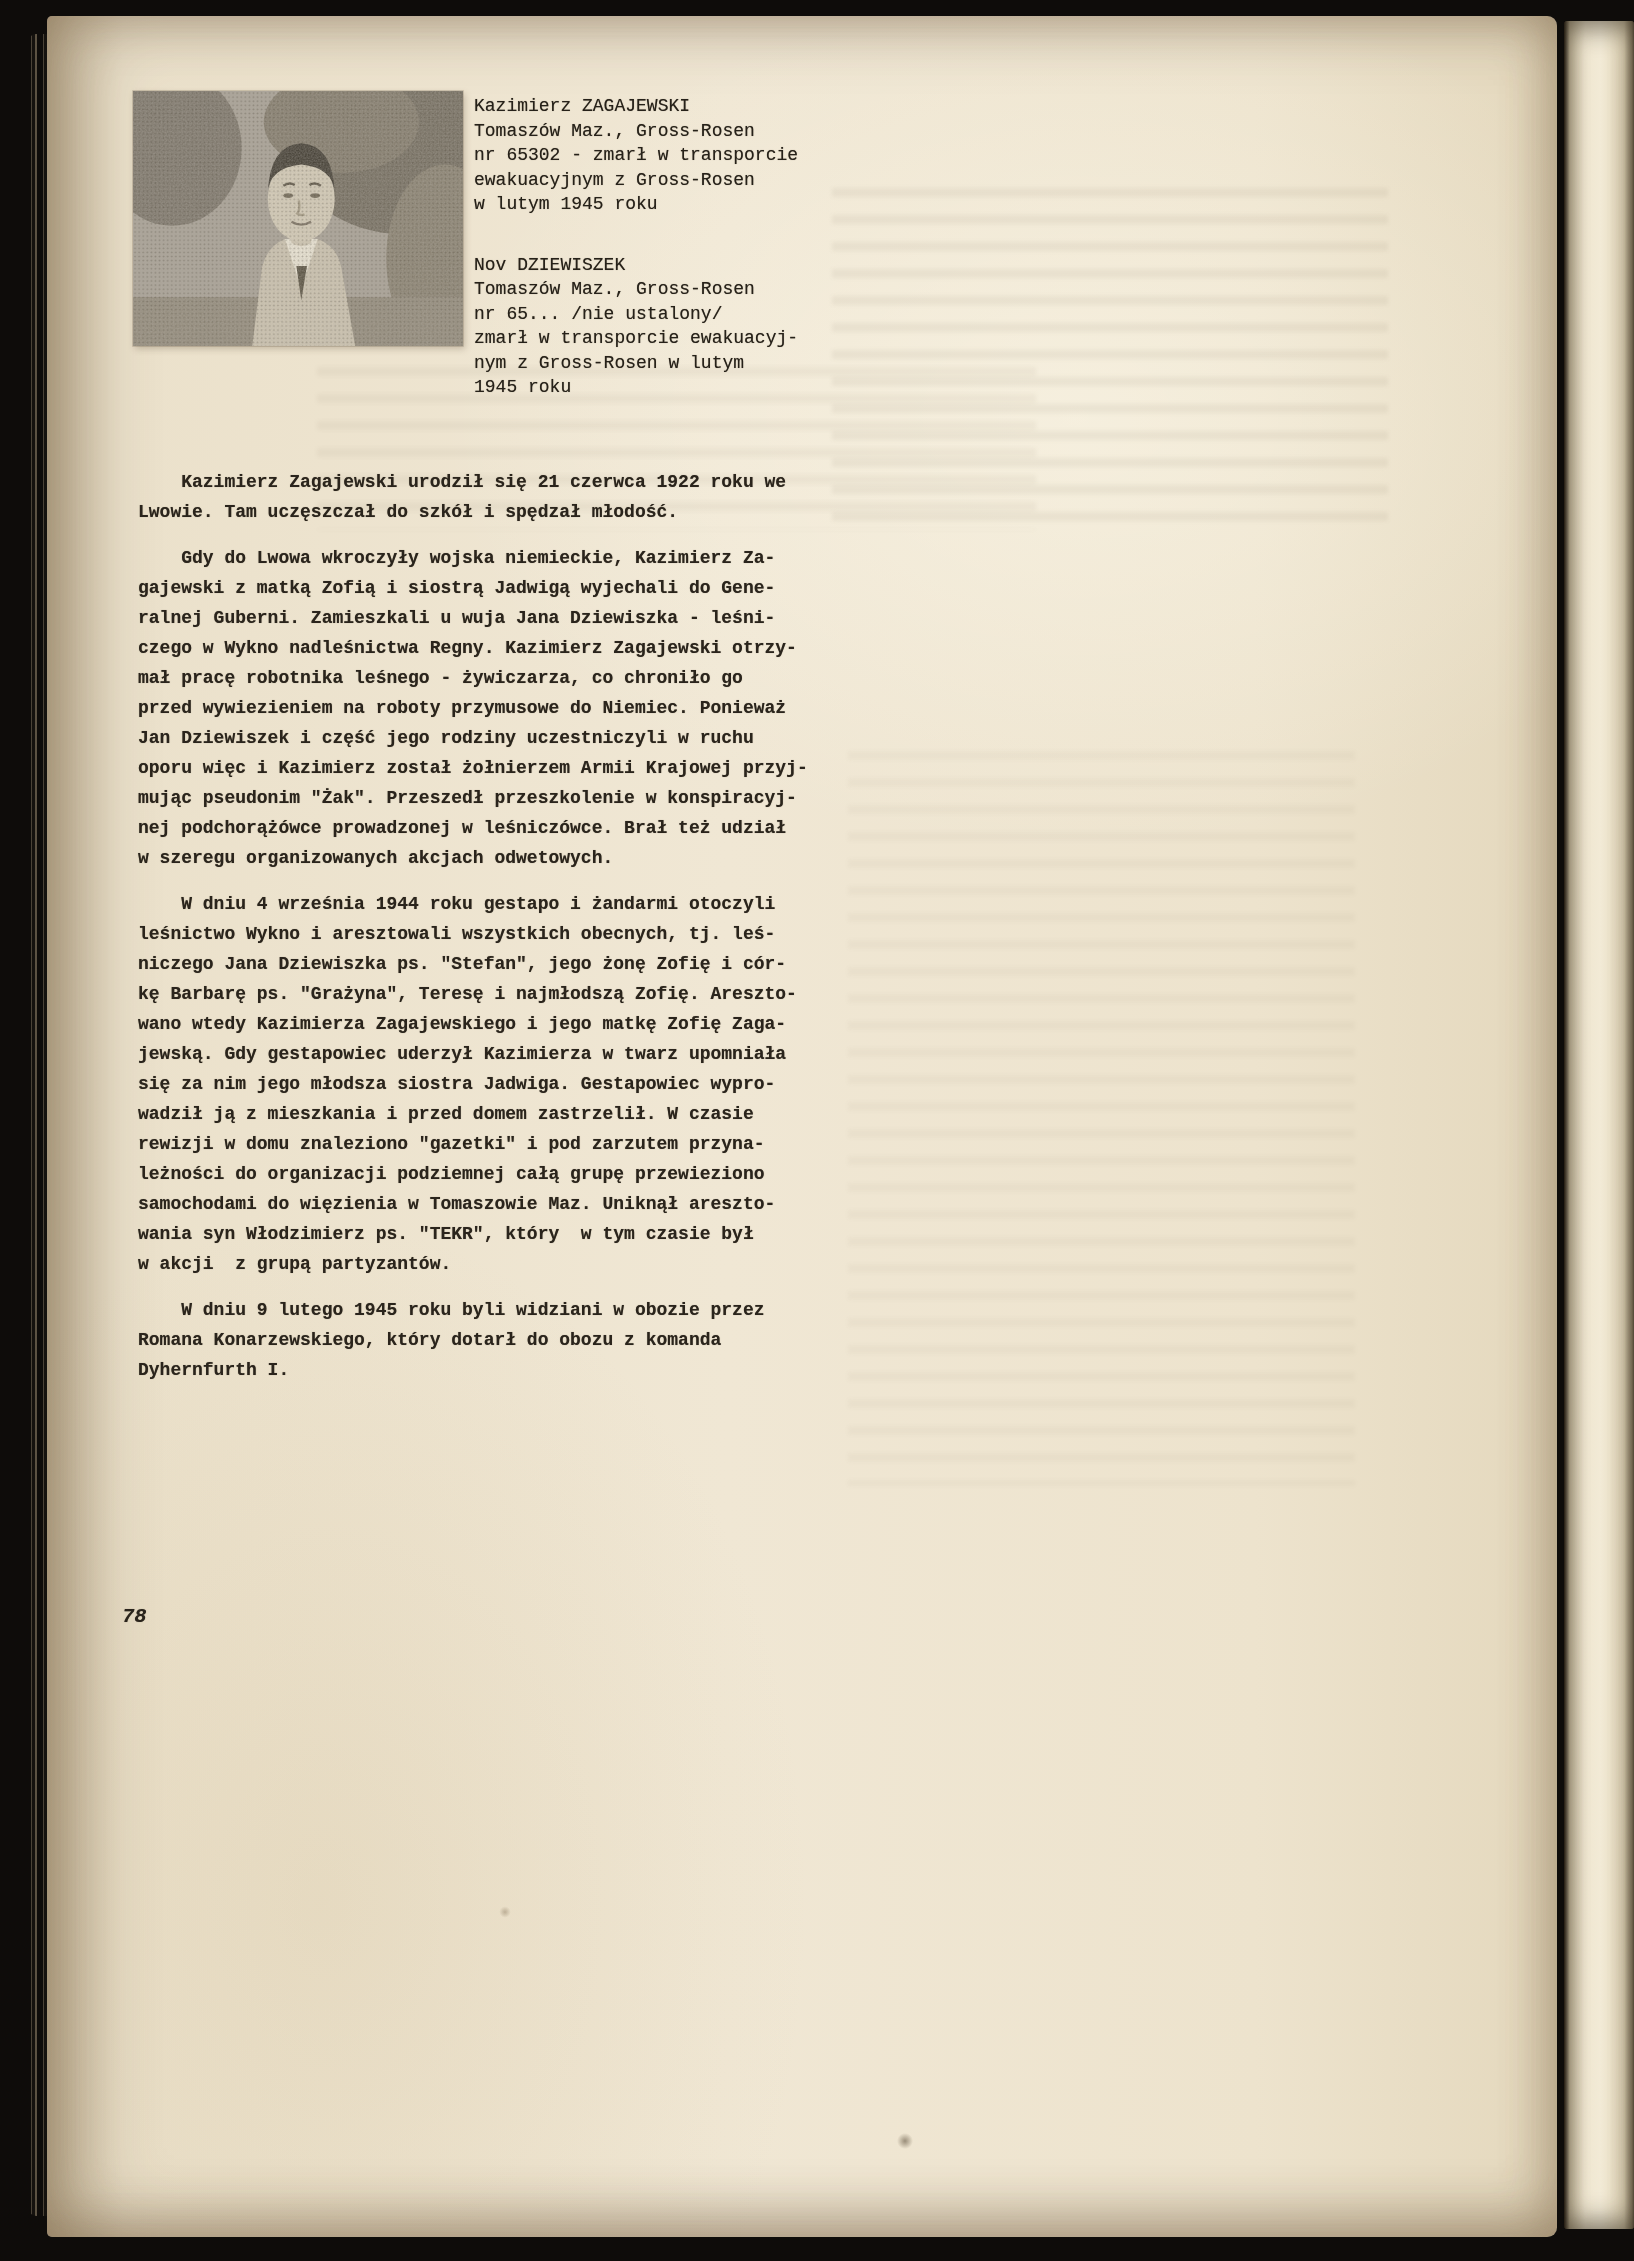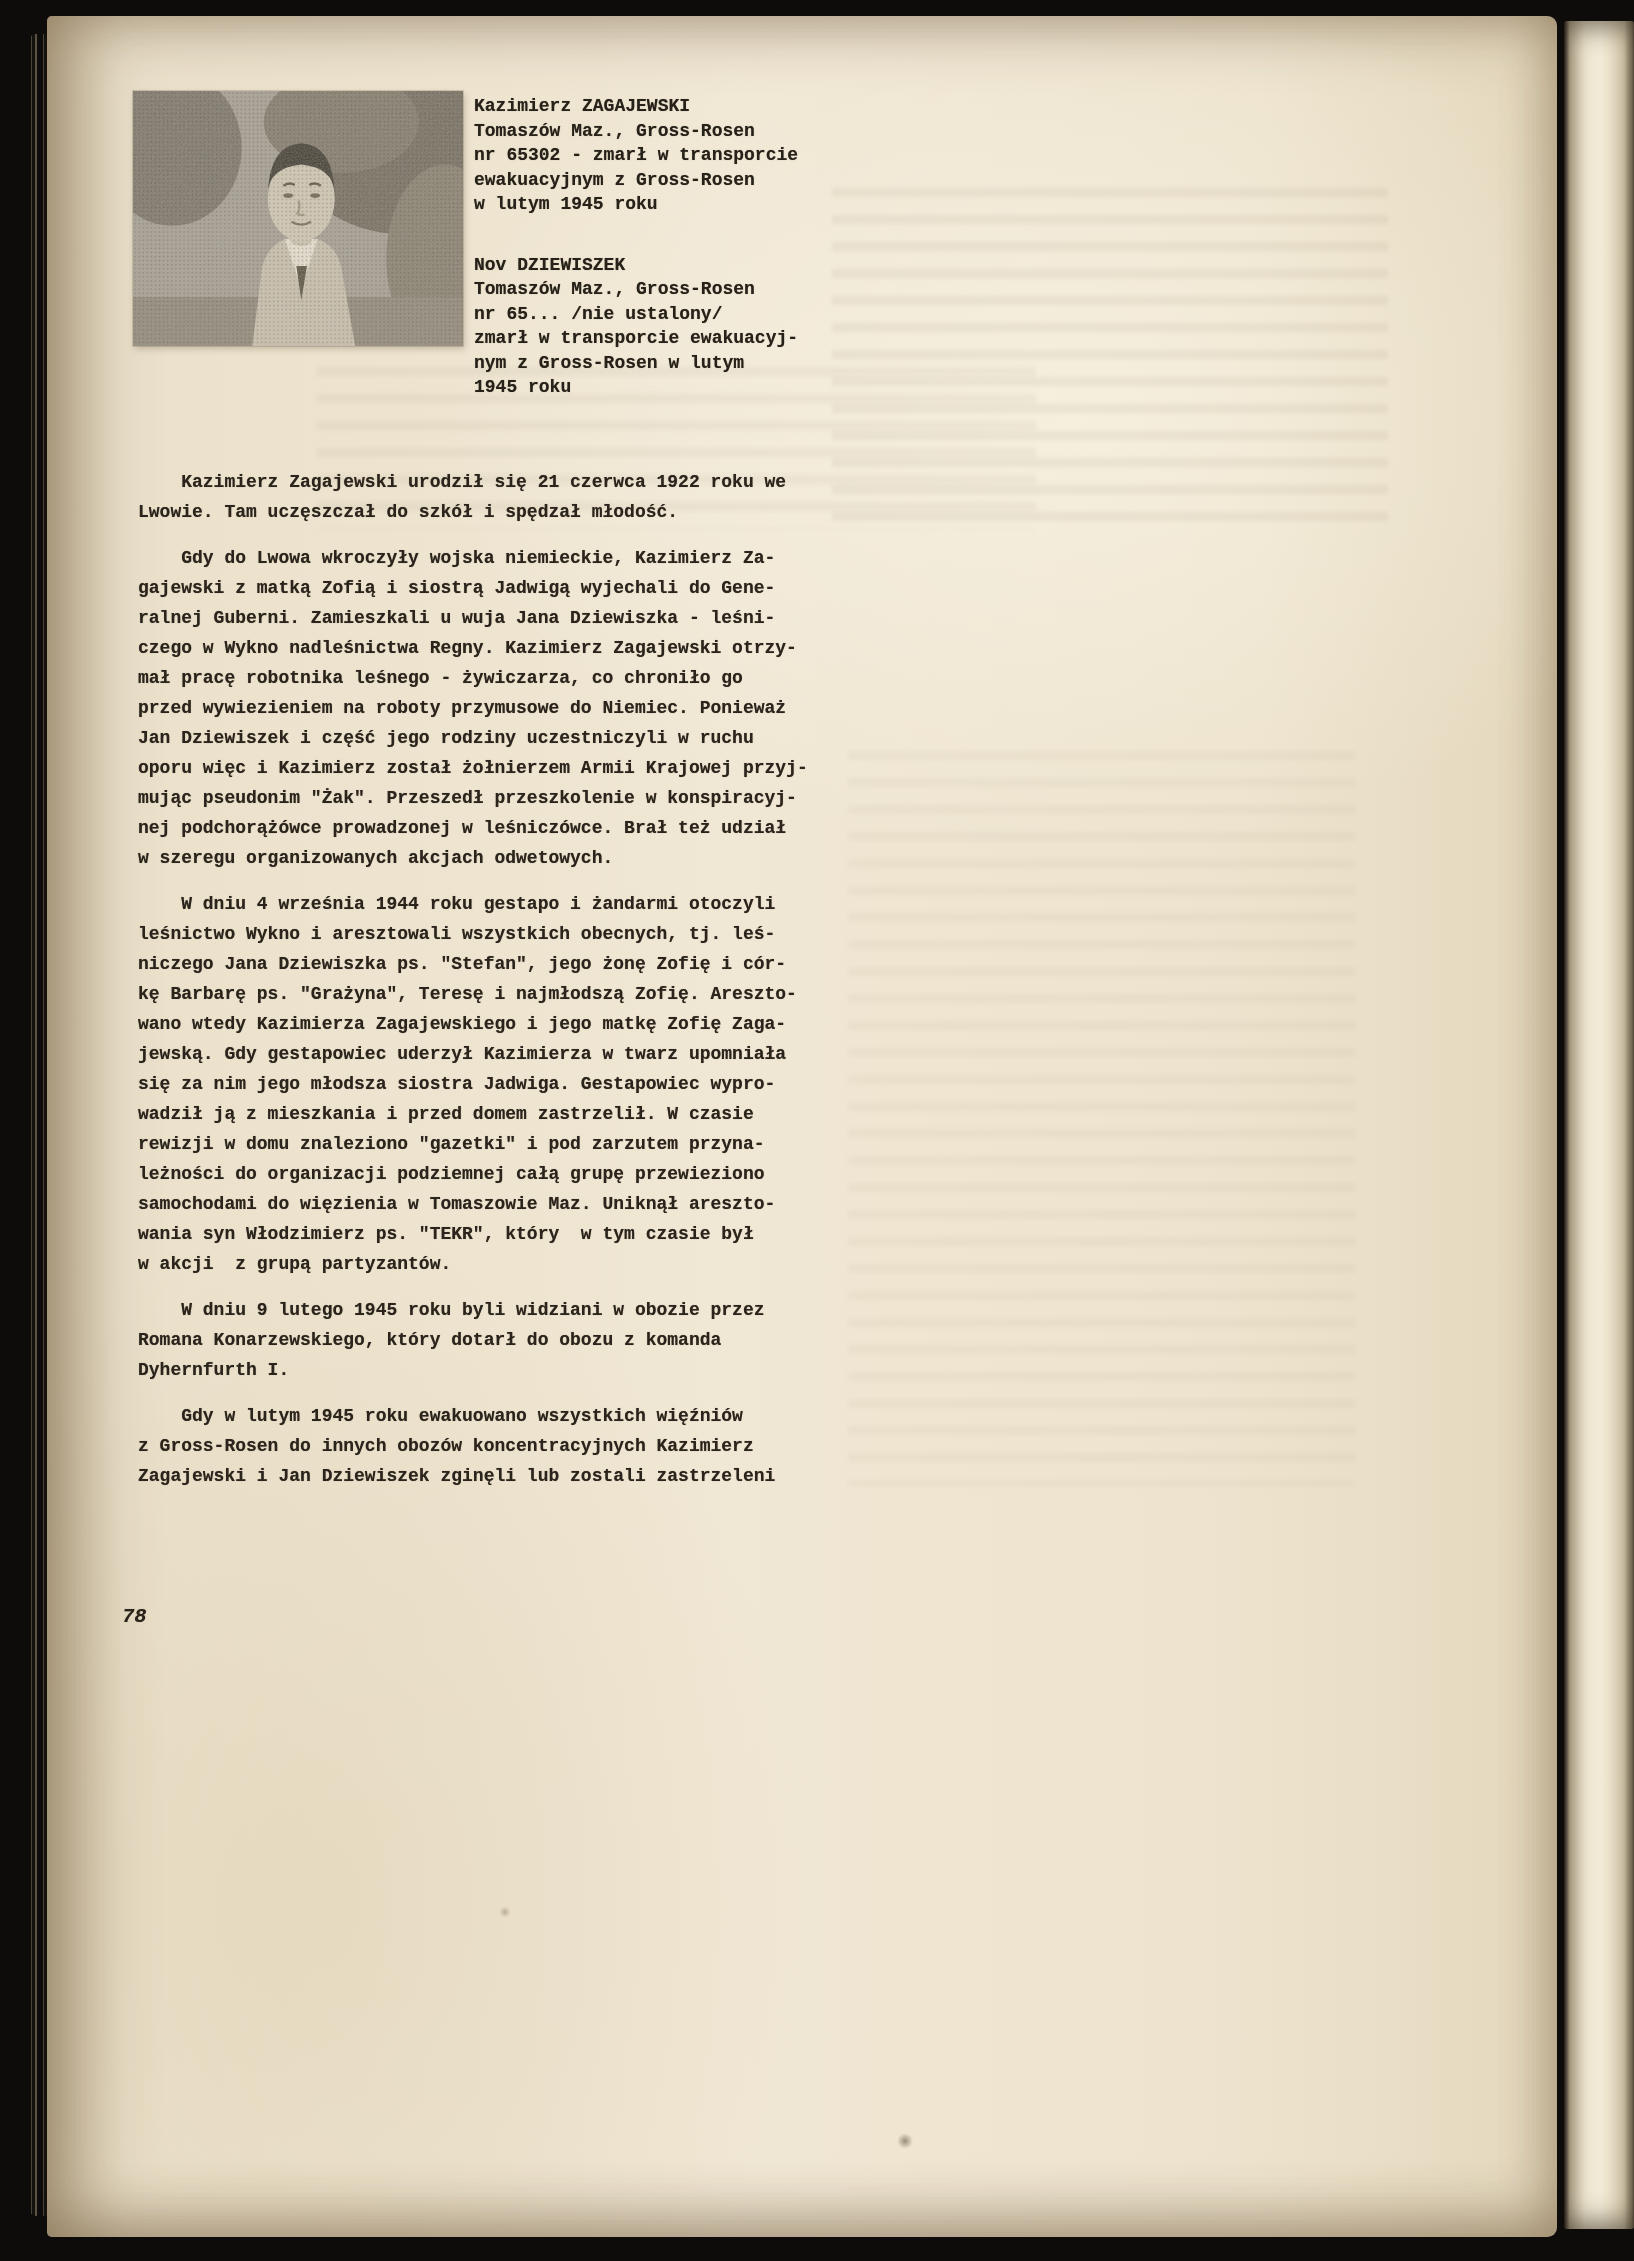--- a/index.html
+++ b/index.html
@@ -55,21 +55,21 @@
     box-shadow: 0 0 0 0.8px rgba(90,75,55,0.25), 1.6px 2.5px 6.5px rgba(80,60,40,0.25);
     background: #a9a296;
   }
   .photo svg { display: block; width: 100%; height: 100%; }
 
   
   .captions { position: absolute; left: 427px; top: 78px; }
   .caption {
     margin: 0 0 36px 0;
     white-space: pre;
-    font-size: 18px; line-height: 24.5px; font-weight: 700;
+    font-size: 18px; line-height: 24.5px; font-weight: 400;
     color: #262119;
     text-shadow: 0 0 0.8px rgba(50,40,25,0.55);
   }
 
   
   .body-text { position: absolute; left: 75px; top: 435px; }
   .body-text p {
     margin: 16px;
     white-space: pre;
     font-size: 18px; line-height: 30px; font-weight: 700;
@@ -179,23 +179,20 @@
 się za nim jego młodsza siostra Jadwiga. Gestapowiec wypro-
 wadził ją z mieszkania i przed domem zastrzelił. W czasie
 rewizji w domu znaleziono "gazetki" i pod zarzutem przyna-
 leżności do organizacji podziemnej całą grupę przewieziono
 samochodami do więzienia w Tomaszowie Maz. Uniknął areszto-
 wania syn Włodzimierz ps. "TEKR", który  w tym czasie był
 w akcji  z grupą partyzantów.</p>
       <p>    W dniu 9 lutego 1945 roku byli widziani w obozie przez
 Romana Konarzewskiego, który dotarł do obozu z komanda
 Dyhernfurth I.</p>
-      <p>    Gdy w lutym 1945 roku ewakuowano wszystkich więźniów
-z Gross-Rosen do innych obozów koncentracyjnych Kazimierz
-Zagajewski i Jan Dziewiszek zginęli lub zostali zastrzeleni</p>
     </div>
 
     <div class="page-number">78</div>
 
   </div>
 
   <div class="facing-page"></div>
 
 </div>
 

